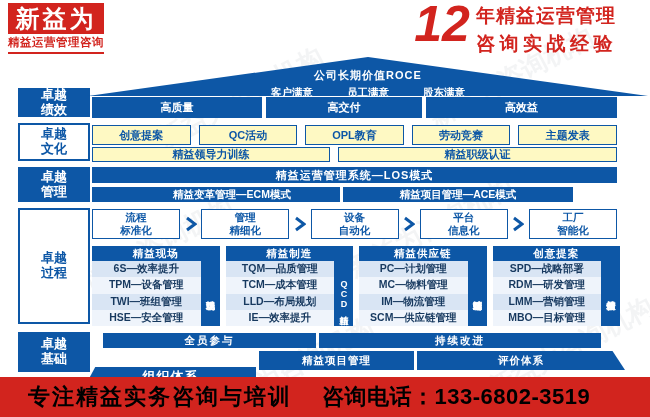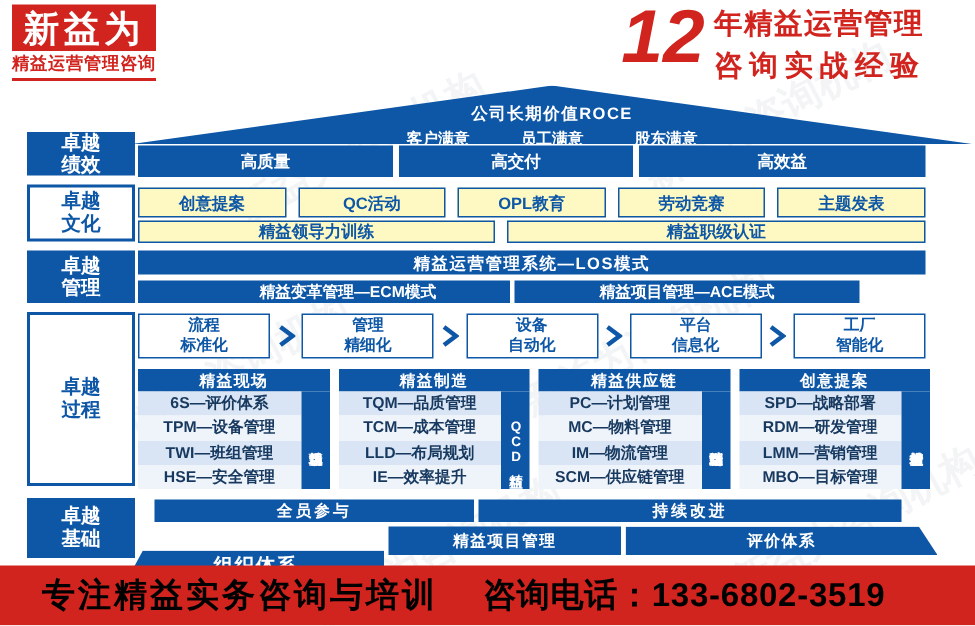--- a/index.html
+++ b/index.html
@@ -172,21 +172,21 @@
     <div class="fbox pre">工厂
 智能化</div>
   </div>
 
   <div class="cols">
 
     <div class="group">
       <div class="ghead">精益现场</div>
       <div class="gbody">
         <div class="glist">
-          <div class="gitem">6S—评价体系</div>
+          <div class="gitem">6S—效率提升</div>
           <div class="gitem">TPM—设备管理</div>
           <div class="gitem">TWI—班组管理</div>
           <div class="gitem">HSE—安全管理</div>
         </div>
         <div class="gstrip">现场精益</div>
       </div>
     </div>
 
     <div class="group">
       <div class="ghead">精益制造</div>

